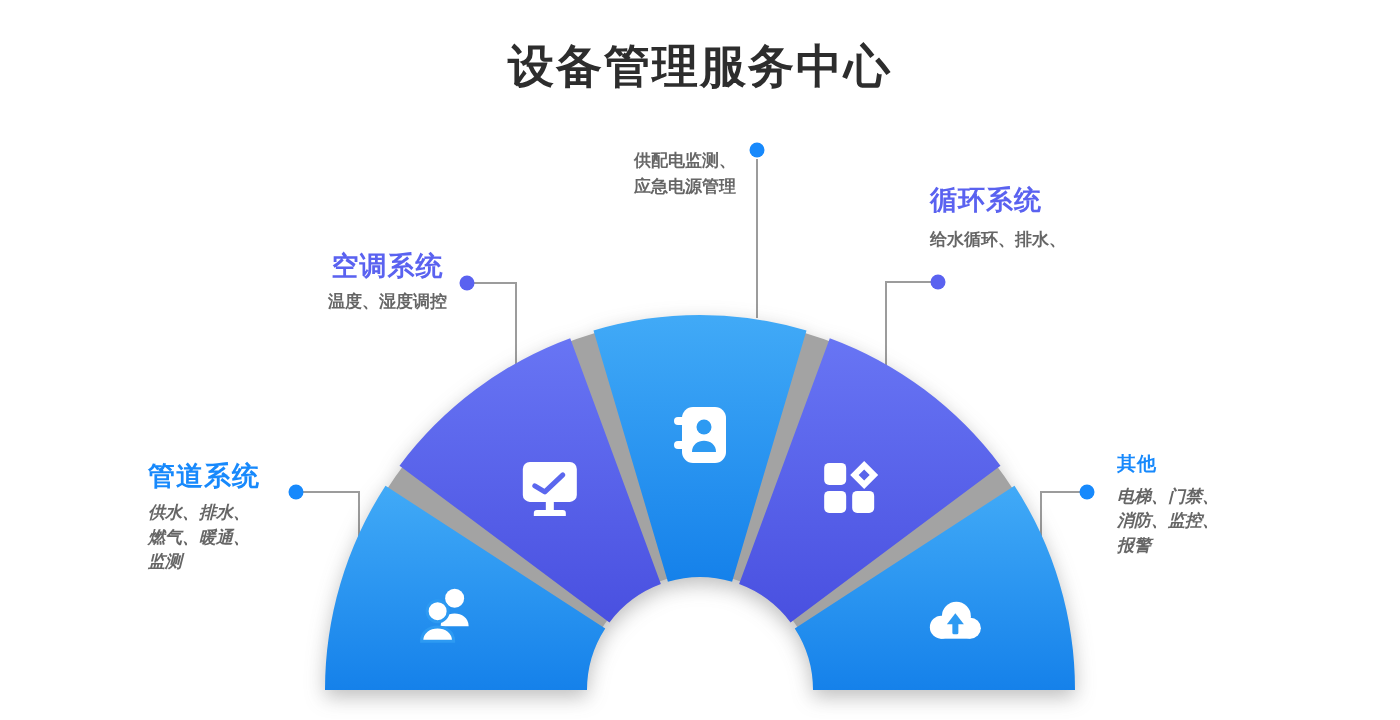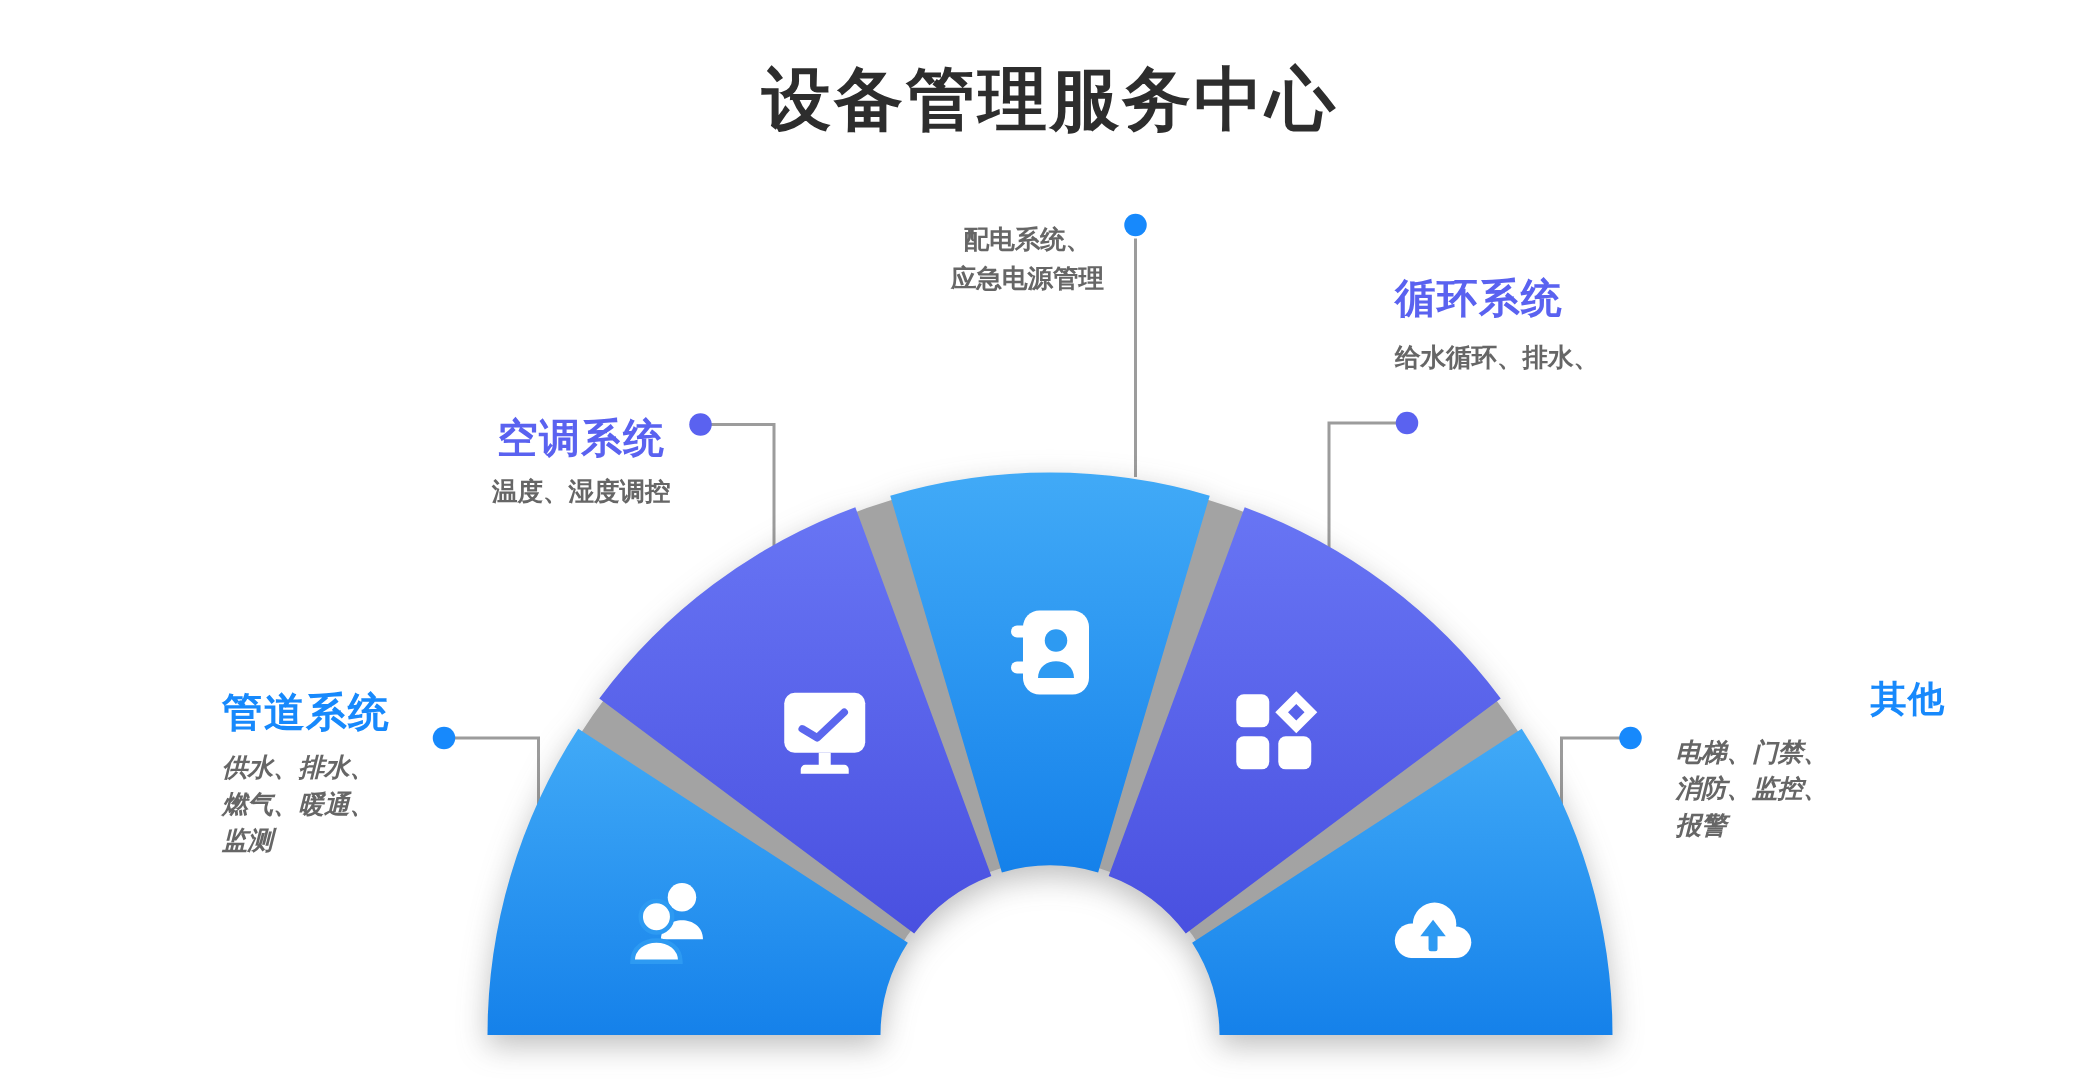--- a/index.html
+++ b/index.html
@@ -103,26 +103,26 @@
     </g>
     <g fill="#2D9AF2">
       <polygon points="0,-6 -8.5,5 8.5,5"></polygon>
       <rect x="-3" y="3" width="6" height="12" rx="1.5"></rect>
     </g>
       </g>
     </svg>
 
   <div class="callout t-center" style="left:570px;top:136px;width:230px;">
     <div class="co-desc">
-      <div>配电系统、</div>
+      <div>供配电监测、</div>
       <div>应急电源管理</div>
     </div>
   </div>
 
-  <div class="callout t-center" style="left:300px;top:250px;width:175px;margin-top:27px;">
+  <div class="callout t-center" style="left:300px;top:250px;width:175px;">
     <div class="co-title accent-indigo">空调系统</div>
     <div class="co-desc" style="margin-top:8px;">
       <div>温度、湿度调控</div>
     </div>
   </div>
 
   <div class="callout t-left" style="left:930px;top:184px;width:230px;">
     <div class="co-title accent-indigo">循环系统</div>
     <div class="co-desc">
       <div>给水循环、排水、</div>
@@ -132,21 +132,21 @@
   <div class="callout t-left" style="left:148px;top:460px;width:190px;">
     <div class="co-title accent-blue">管道系统</div>
     <div class="co-desc desc-lg" style="margin-top:9px;">
       <div>供水、排水、</div>
       <div>燃气、暖通、</div>
       <div>监测</div>
     </div>
   </div>
 
   <div class="callout t-left" style="left:1117px;top:453px;width:180px;">
-    <div class="co-title accent-blue" style="font-size:24px;text-align:right;">其他</div>
+    <div class="co-title accent-blue" style="font-size:19px;">其他</div>
     <div class="co-desc desc-lg" style="margin-top:9px;">
       <div>电梯、门禁、</div>
       <div>消防、监控、</div>
       <div>报警</div>
     </div>
   </div>
 
 </div>
 
 </body></html>

